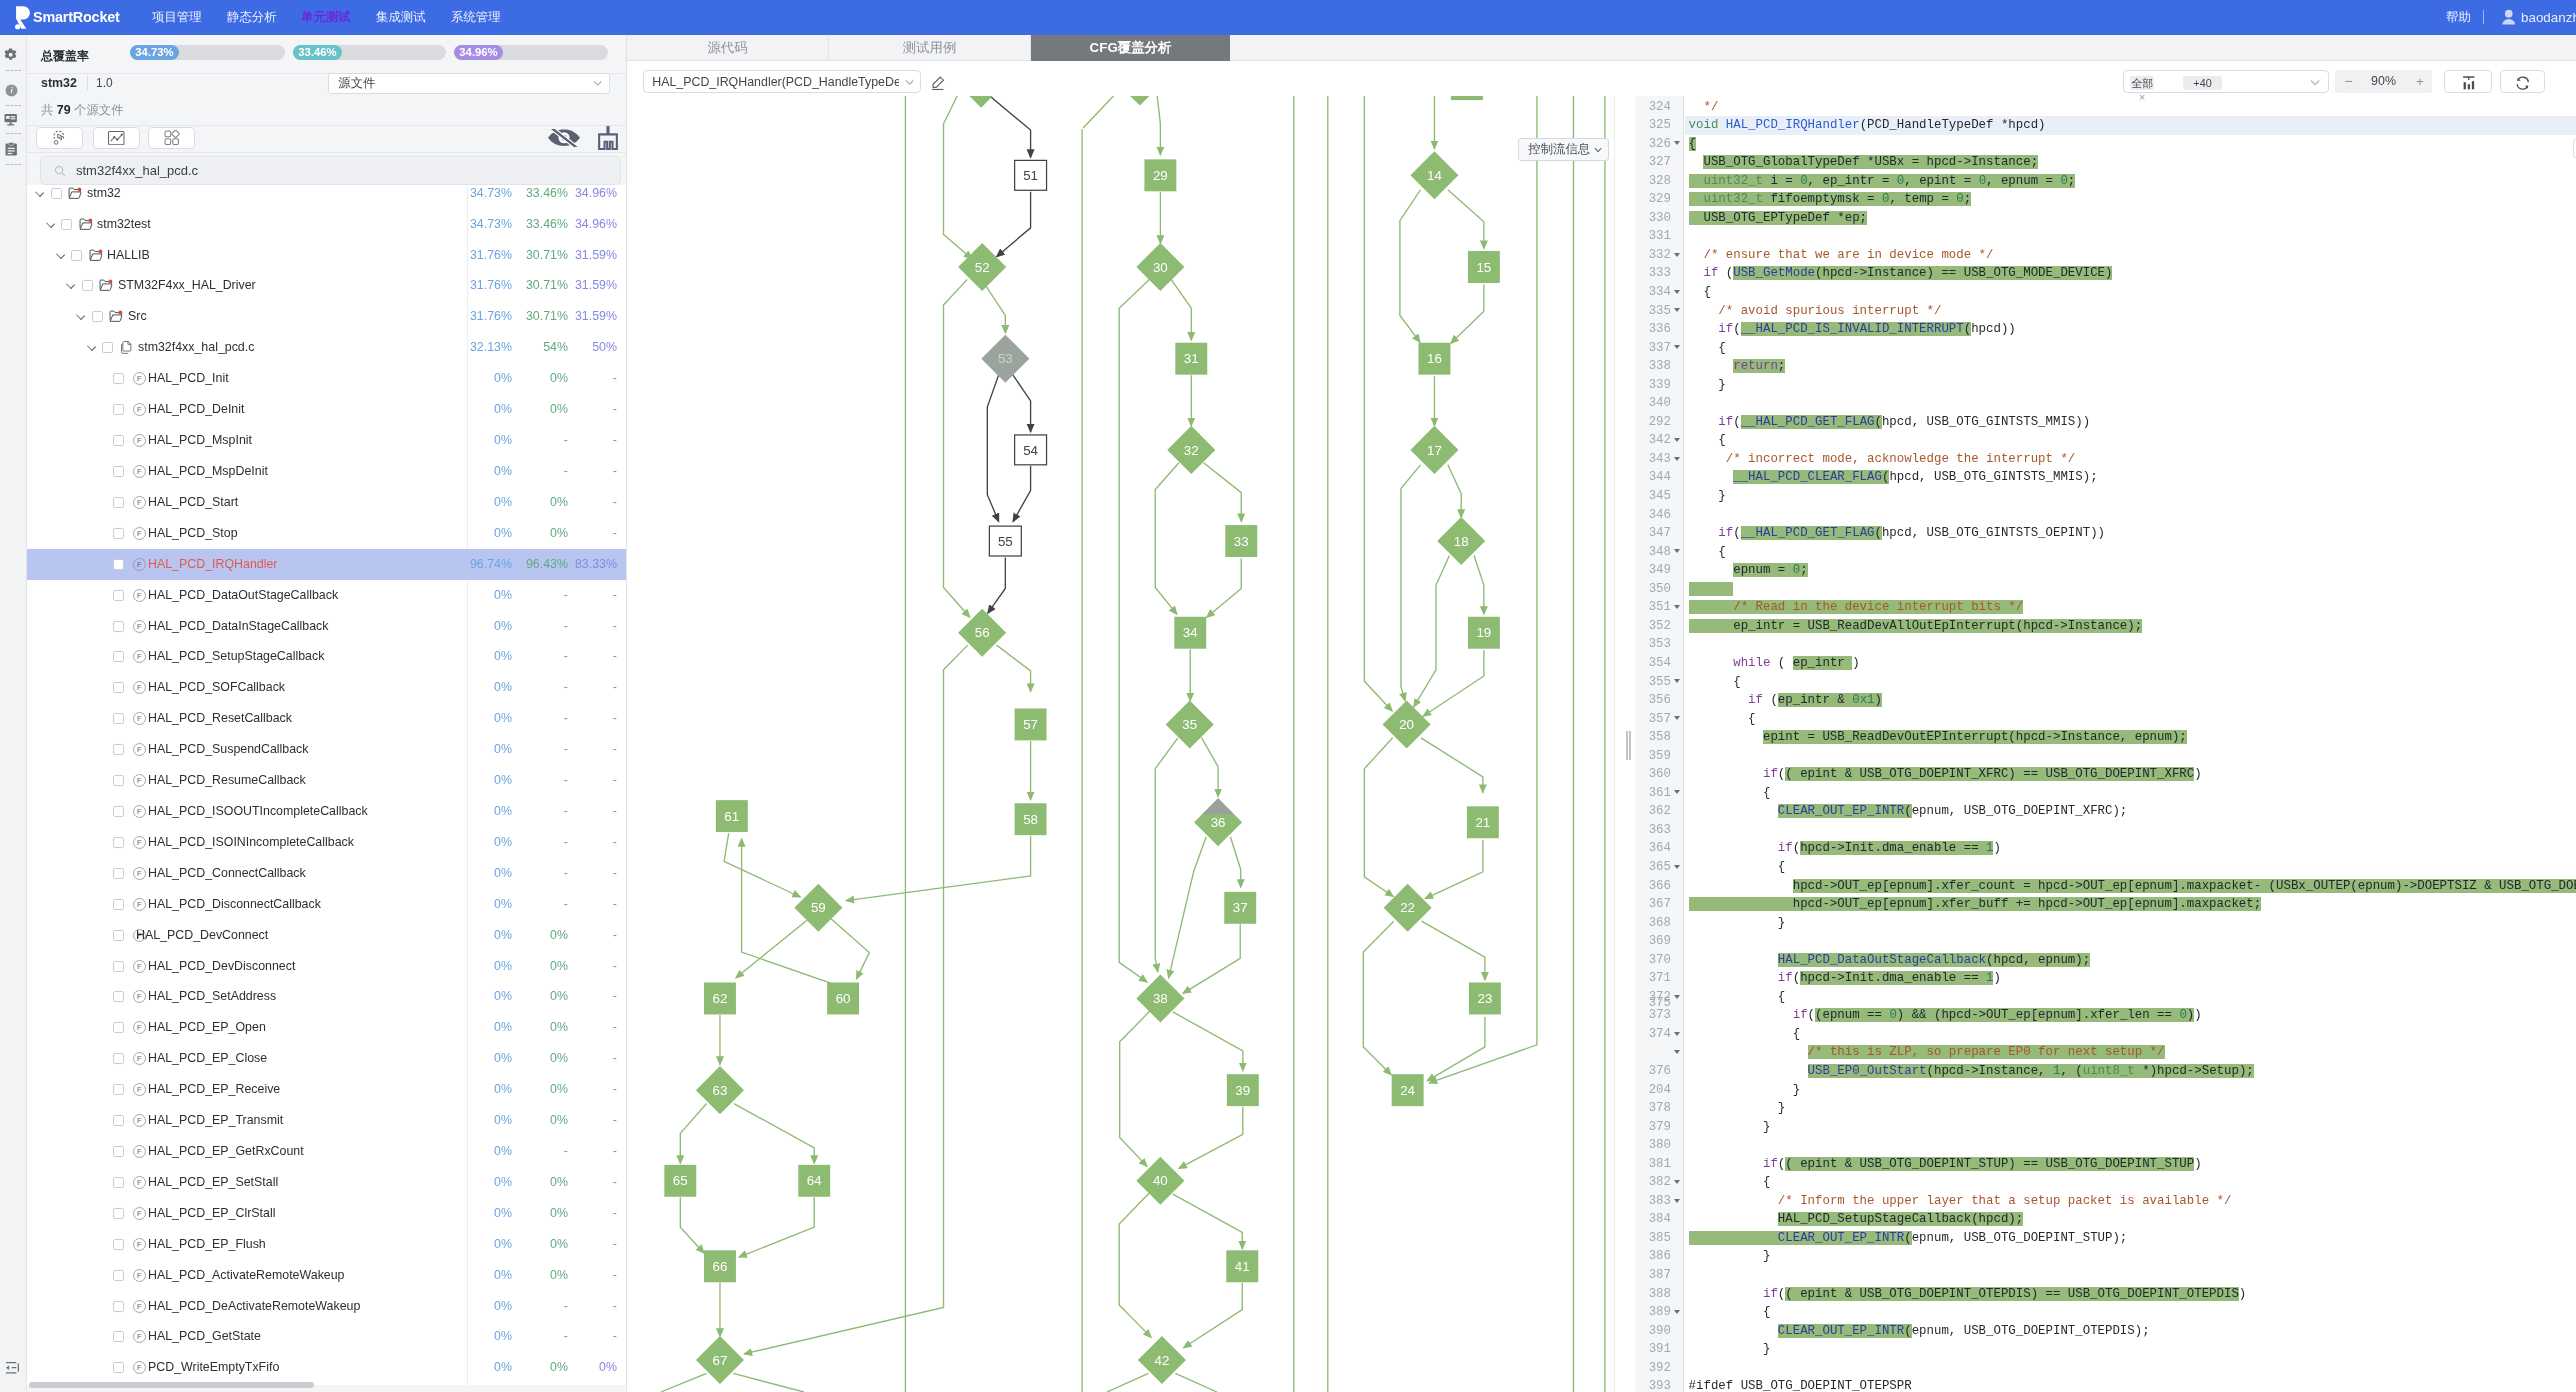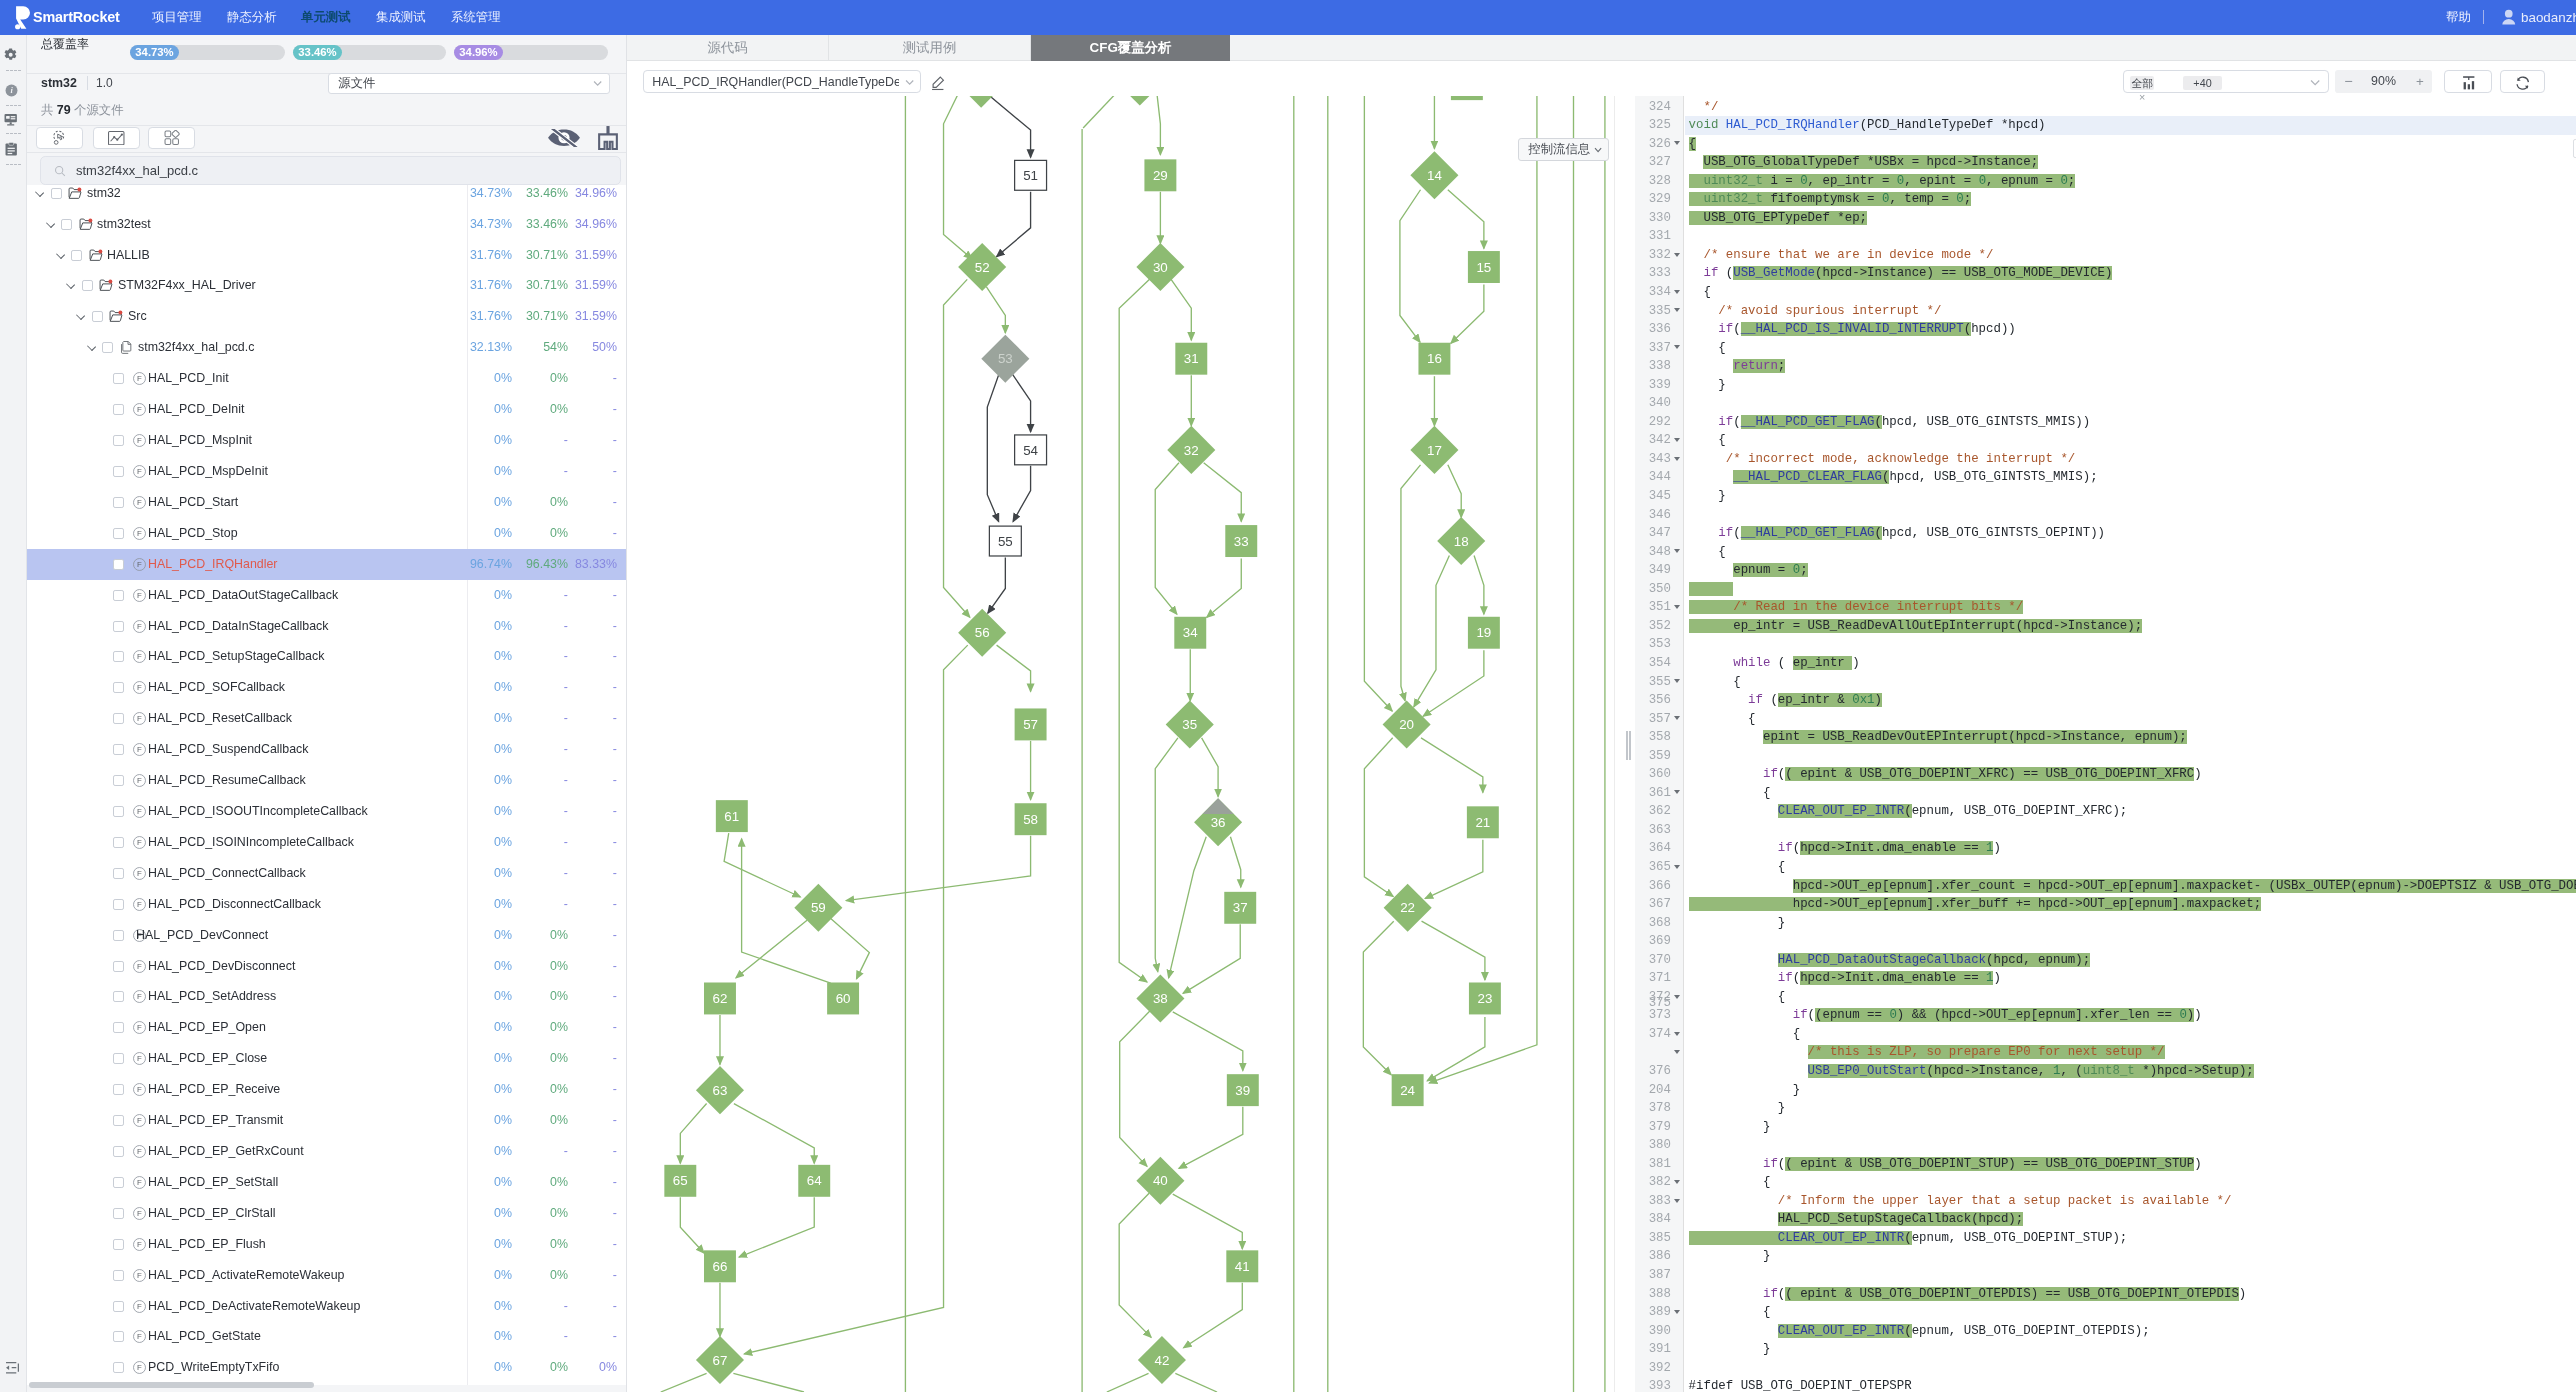--- a/index.html
+++ b/index.html
@@ -1,19 +1,19 @@
 <!DOCTYPE html>
 <html style="font-size:8.2px"><head><meta charset="utf-8"><style>
 *{margin:0;padding:0;box-sizing:border-box}
 html,body{width:2634px;height:1392px;overflow:hidden;background:#fff;
  font-family:"Liberation Sans",sans-serif;-webkit-font-smoothing:antialiased}
 .abs{position:absolute}
 #nav{position:absolute;left:0;top:0;width:2634px;height:35px;background:#3d6be4}
 .mi{position:absolute;top:0;height:35px;line-height:35px;font-size:12.4px;color:#eef2ff}
-.on{font-weight:bold;color:#0c4a6e}
+.on{font-weight:bold;color:#6d28d9}
 #brand{position:absolute;left:33px;top:0;height:35px;line-height:35px;font-size:14.4px;font-weight:bold;color:#fff;letter-spacing:-0.2px}
 .dash{position:absolute;left:5.7px;width:15px;border-top:1px dashed #b9bdc4}
 .hdiv{position:absolute;left:27px;width:599px;border-top:0.5px solid #e4e6ea}
 .trow{position:absolute;left:27px;width:599px;height:31px}
 .tsel{background:#b9c5f1}
 .tname{position:absolute;top:0;height:31px;line-height:31px;font-size:12.4px;color:#2b2f36;white-space:nowrap}
 .tred{color:#e05a4c}
 .pct{position:absolute;top:0;height:31px;line-height:31px;font-size:12.4px;text-align:right}
 .p1{color:#6ba4e0}.p2{color:#5faa7d}.p3{color:#8688e0}
 .chev{position:absolute;top:10.8px;width:7.2px;height:7.2px;border-right:1.2px solid #565c63;border-bottom:1.2px solid #565c63;transform:rotate(45deg) scale(1,.82)}
@@ -84,21 +84,21 @@
     <rect x="7.5" y="0.8" width="9" height="5.5" rx="1.5" fill="#6a7077" stroke="#f2f3f5"></rect>
     <rect x="5" y="11" width="14" height="2.4" fill="#f2f3f5"></rect>
     <rect x="5" y="16" width="14" height="2.4" fill="#f2f3f5"></rect>
     <rect x="5" y="21" width="9" height="2.4" fill="#f2f3f5"></rect>
   </svg>
 <div class="dash" style="top:164px"></div>
 <svg class="abs" style="left:5.2px;top:1361px" width="14.4" height="13.4" viewBox="0 0 28 26">
     <path d="M2 3h20M2 23h20M13 13h9M26 5v16" stroke="#6a7077" stroke-width="2.4" fill="none"></path>
     <path d="M2 13l6-4.5v9z" fill="#6a7077"></path>
   </svg>
-<div class="abs" style="left:41px;top:35px;height:18.5px;line-height:18.5px;font-size:12px;font-weight:normal;color:#2b2f36">总覆盖率</div>
+<div class="abs" style="left:41px;top:47px;height:18.5px;line-height:18.5px;font-size:12px;font-weight:bold;color:#2b2f36">总覆盖率</div>
 <div class="trk" style="left:130px;width:155px"></div>
 <div class="pill" style="left:130px;width:49px;background:#6ba4e0">34.73%</div>
 <div class="trk" style="left:293px;width:153px"></div>
 <div class="pill" style="left:293px;width:49px;background:#66c3c8">33.46%</div>
 <div class="trk" style="left:454px;width:154px"></div>
 <div class="pill" style="left:454px;width:49px;background:#a78ce4">34.96%</div>
 <div class="hdiv" style="top:73px"></div>
 <div class="abs" style="left:41px;top:72px;height:23px;line-height:23px;font-size:12.4px;font-weight:bold;color:#2b2f36">stm32</div>
 <div class="abs" style="left:87px;top:76px;height:14.4px;border-left:0.5px solid #d8dce3"></div>
 <div class="abs" style="left:96px;top:72px;height:23px;line-height:23px;font-size:12px;color:#42464d">1.0</div>

